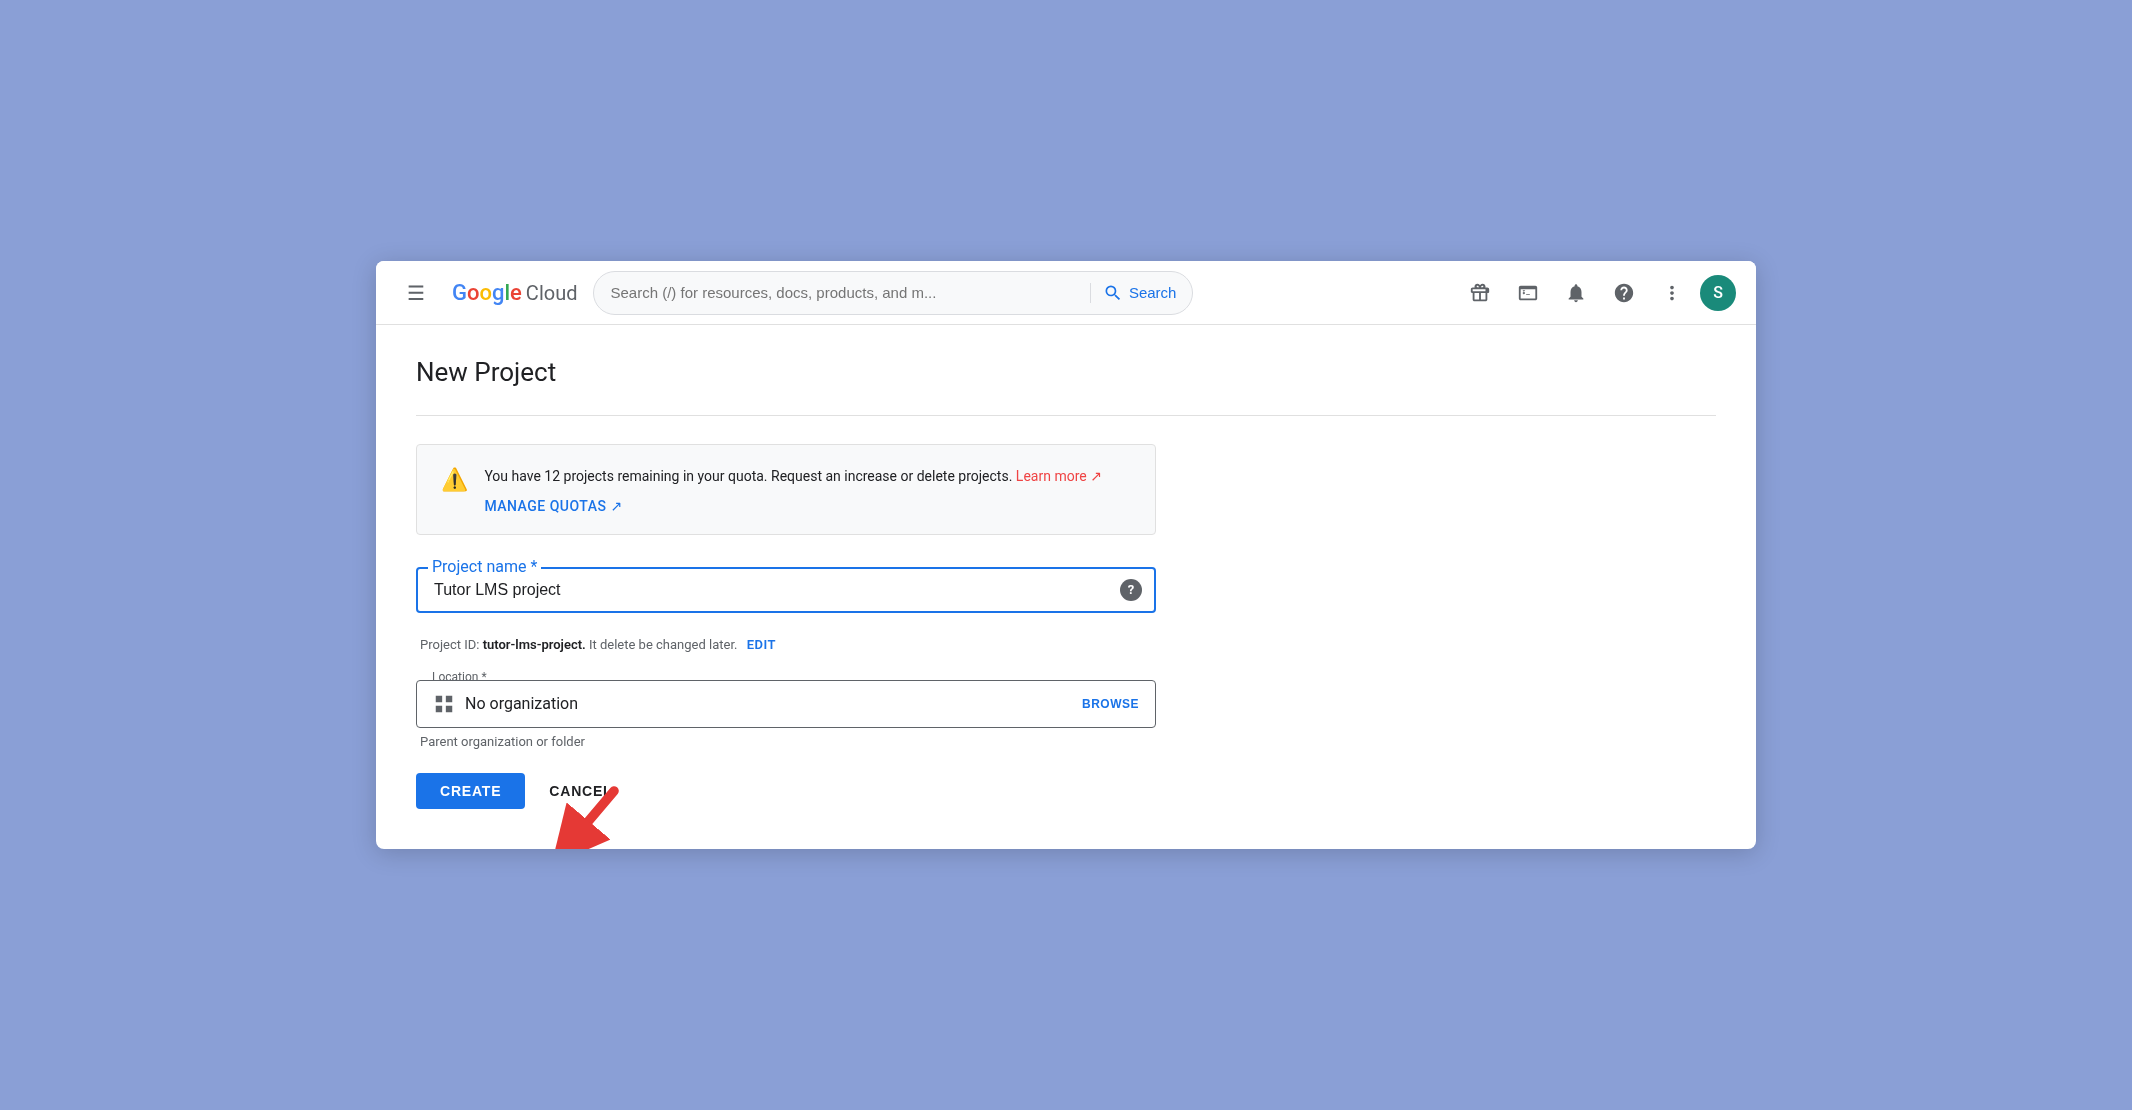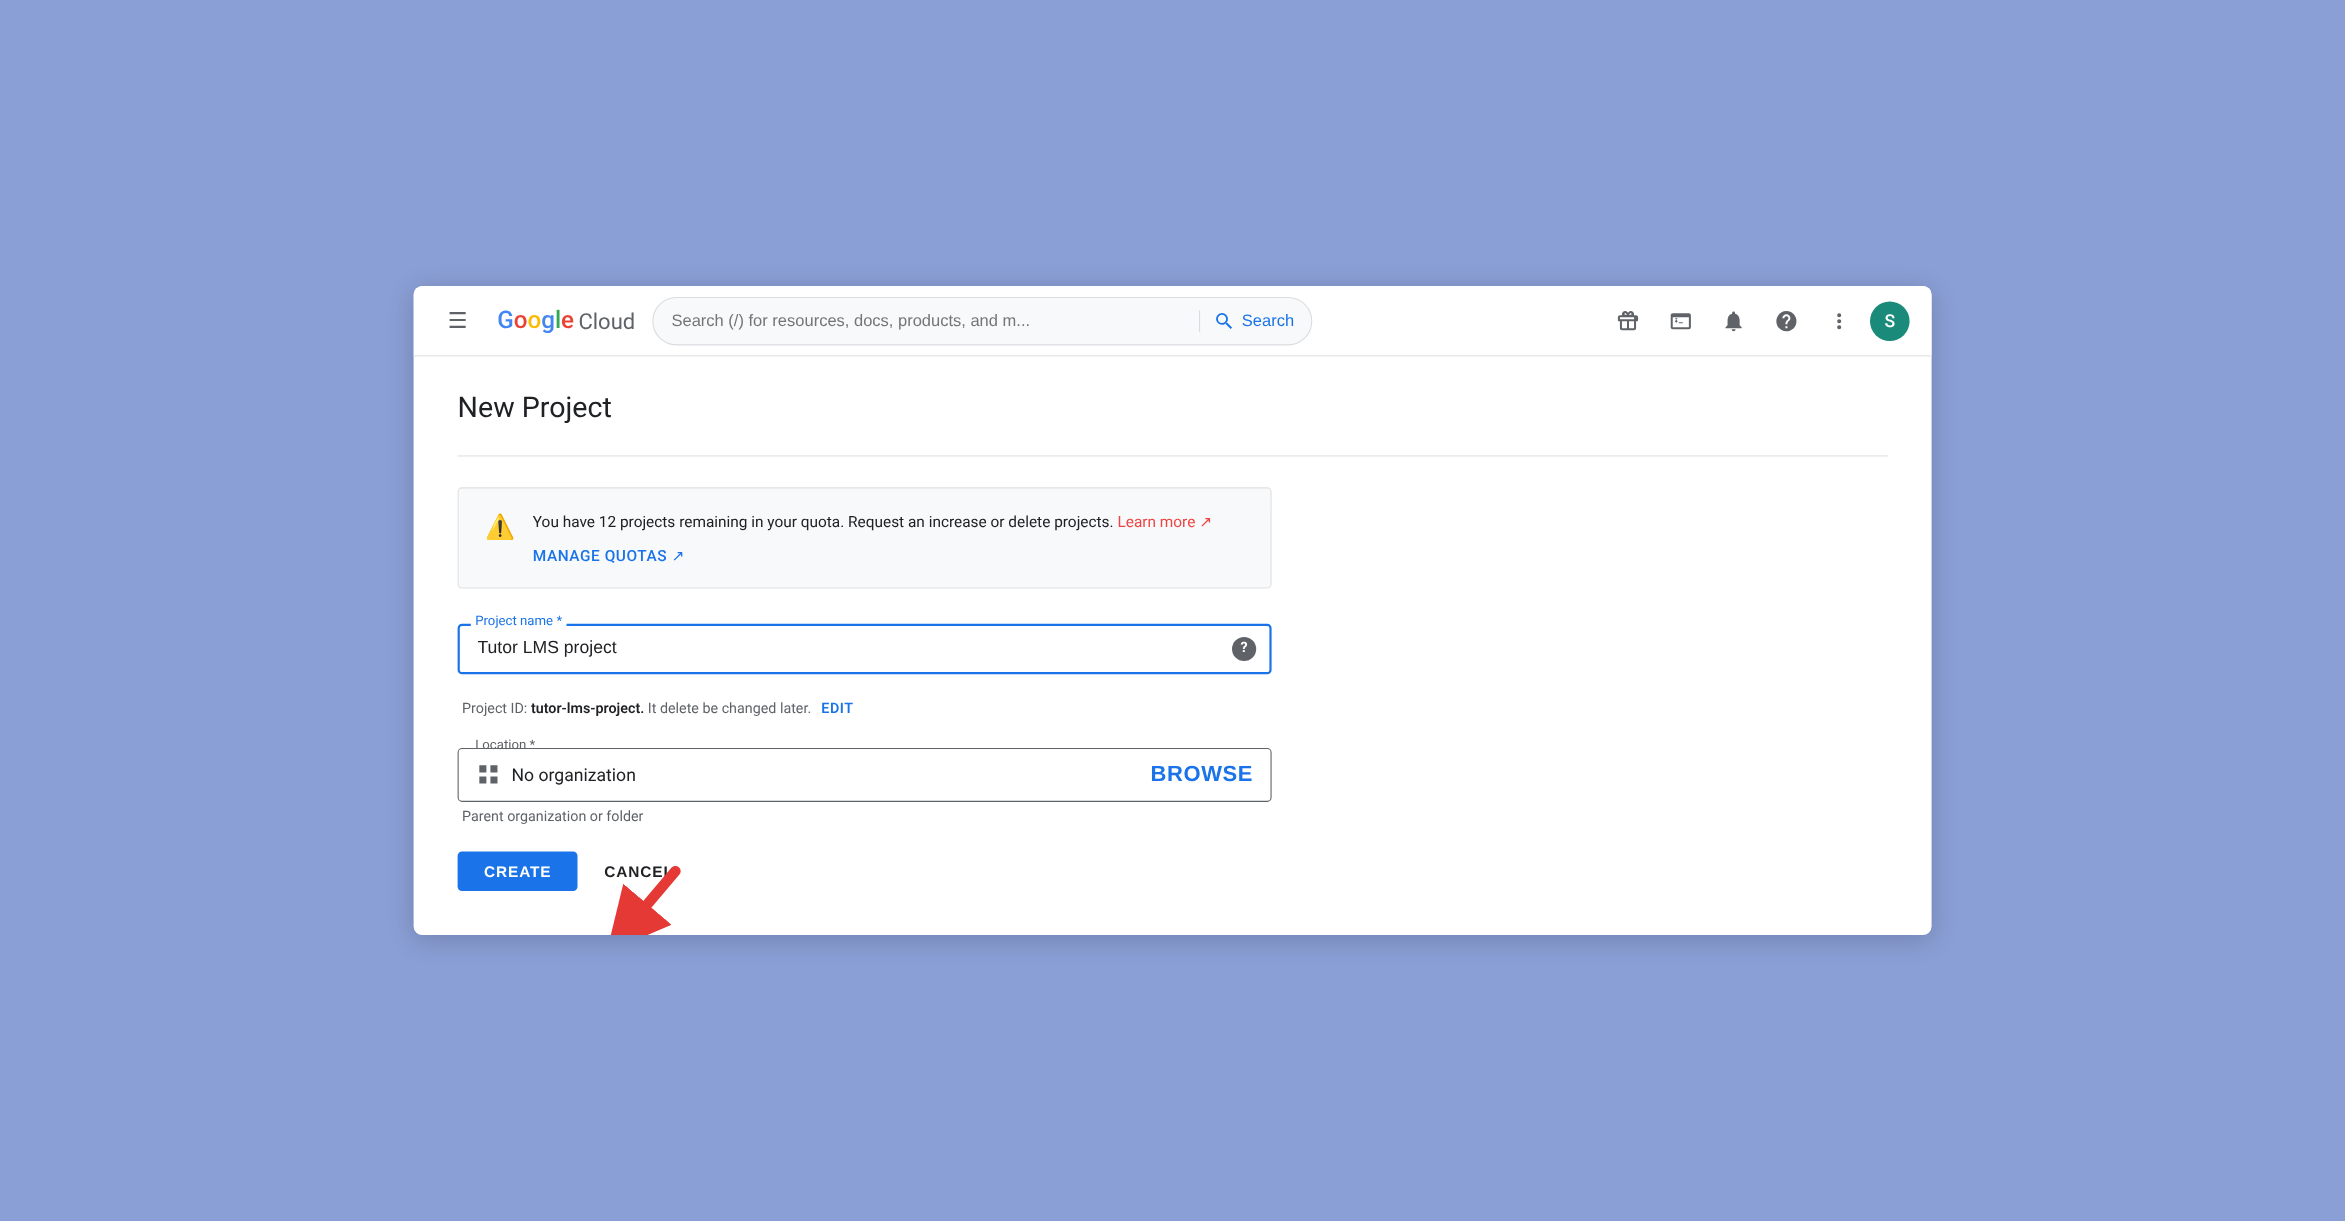--- a/index.html
+++ b/index.html
@@ -172,21 +172,21 @@
     }
     
     .form-section {
       max-width: 740px;
     }
     .field-group {
       margin-bottom: 24px;
       position: relative;
     }
     .field-label {
-      font-size: 12px;
+      font-size: 16px;
       color: #1a73e8;
       position: absolute;
       top: -10px;
       left: 12px;
       background: #fff;
       padding: 0 4px;
       z-index: 1;
     }
     .text-field {
       width: 100%;
@@ -255,21 +255,21 @@
     .location-value {
       display: flex;
       align-items: center;
       gap: 10px;
       font-size: 16px;
       color: #202124;
     }
     .browse-link {
       color: #1a73e8;
       font-weight: 600;
-      font-size: 20px;
+      font-size: 12px;
       text-decoration: none;
       text-transform: uppercase;
       letter-spacing: 0.5px;
       cursor: pointer;
       border: none;
       background: none;
     }
     .location-hint {
       font-size: 13px;
       color: #5f6368;

